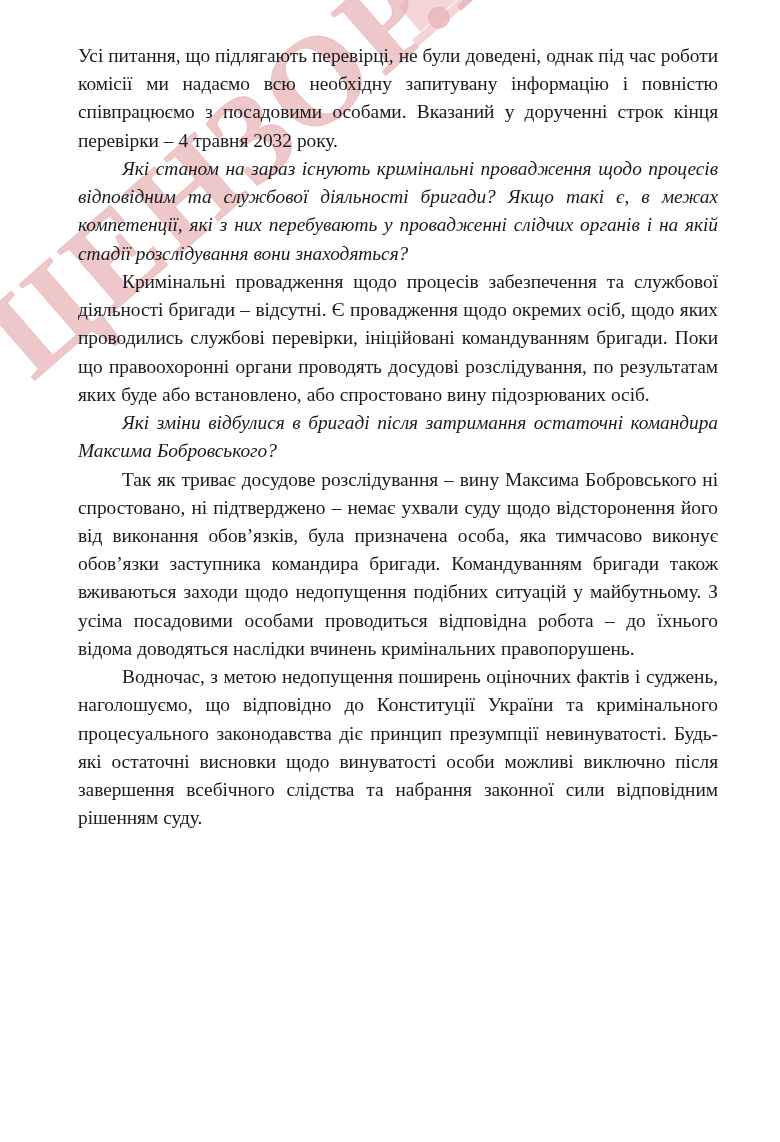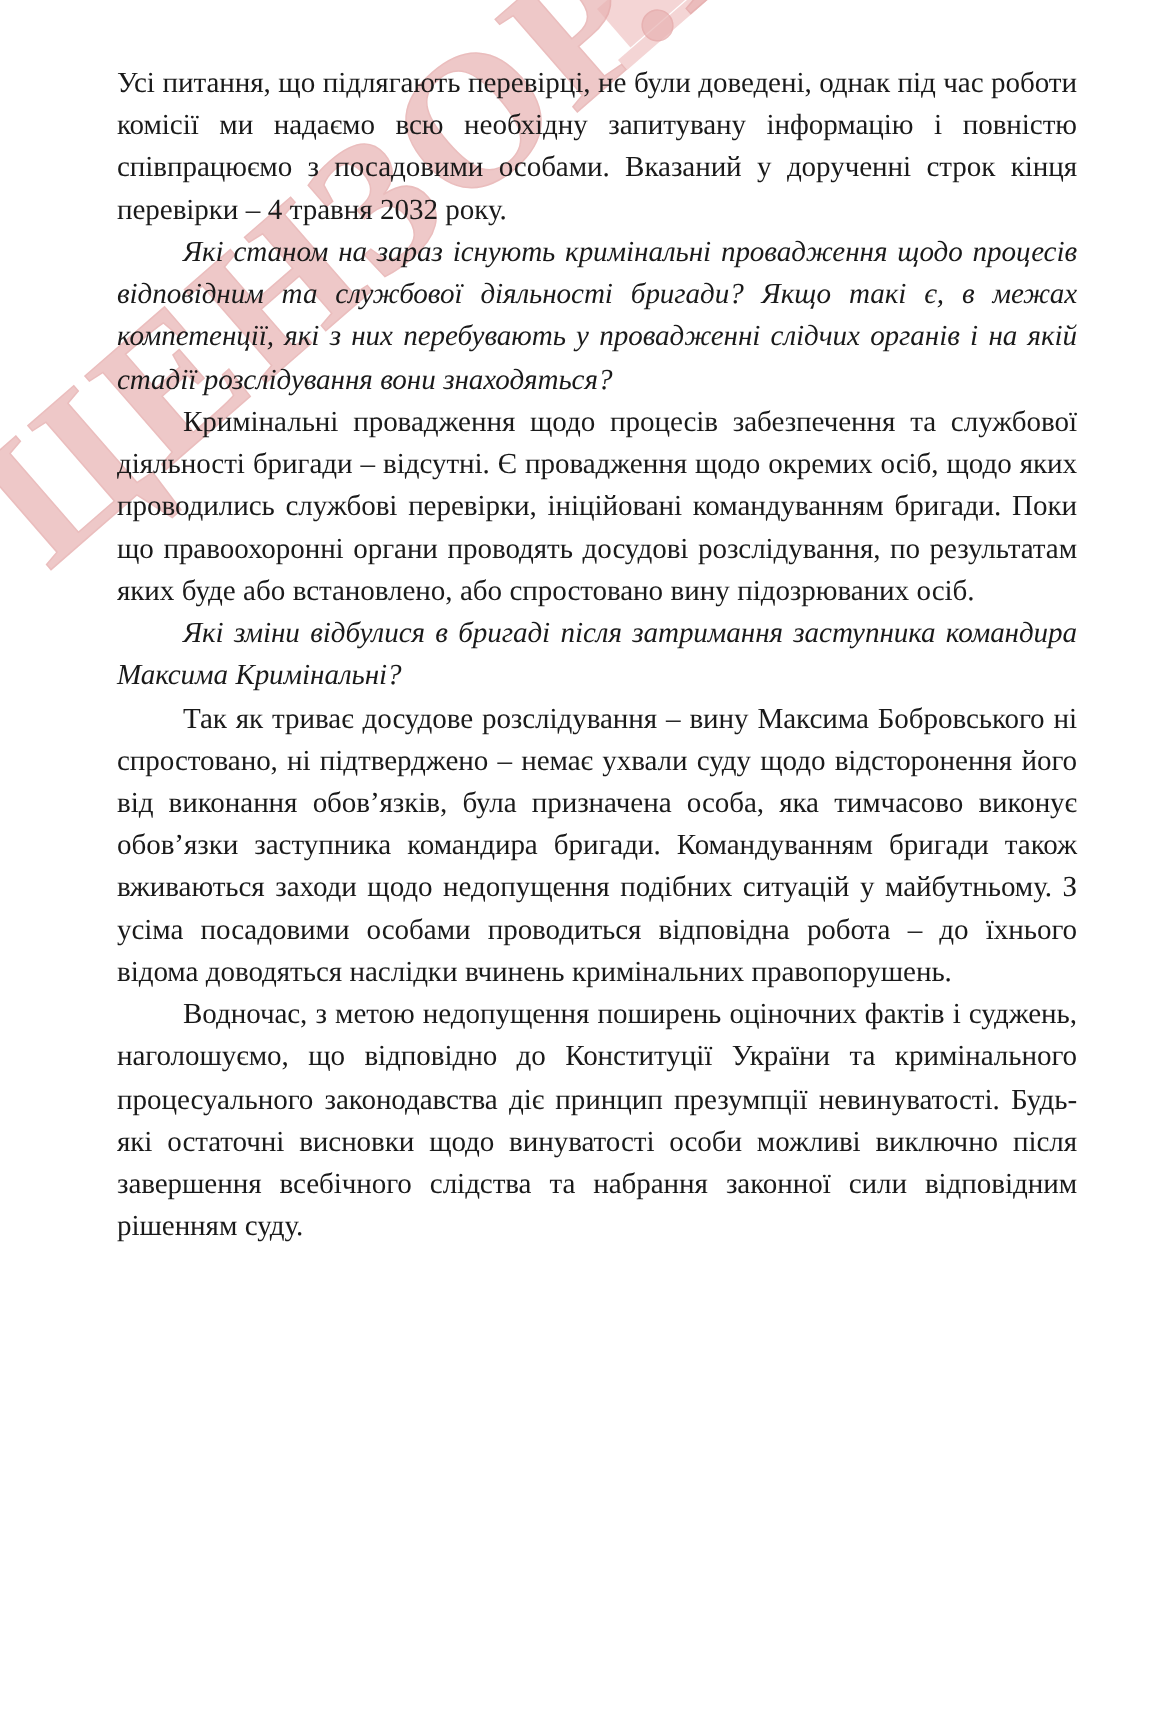--- a/index.html
+++ b/index.html
@@ -108,18 +108,18 @@
   <div id="watermark">
     <div class="wm-bar b1"></div>
     <div class="wm-bar b2"></div>
     <div class="wm-text">ЦЕНЗОР.НЕТ</div>
   </div>
 
   <div class="doc-body">
     <p class="lead">Усі питання, що підлягають перевірці, не були доведені, однак під час роботи комісії ми надаємо всю необхідну запитувану інформацію і повністю співпрацюємо з посадовими особами. Вказаний у дорученні строк кінця перевірки – 4 травня 2032 року.</p>
     <p class="question">Які станом на зараз існують кримінальні провадження щодо процесів відповідним та службової діяльності бригади? Якщо такі є, в межах компетенції, які з них перебувають у провадженні слідчих органів і на якій стадії розслідування вони знаходяться?</p>
     <p class="answer">Кримінальні провадження щодо процесів забезпечення та службової діяльності бригади – відсутні. Є провадження щодо окремих осіб, щодо яких проводились службові перевірки, ініційовані командуванням бригади. Поки що правоохоронні органи проводять досудові розслідування, по результатам яких буде або встановлено, або спростовано вину підозрюваних осіб.</p>
-    <p class="question">Які зміни відбулися в бригаді після затримання заступника командира Максима Кримінальні?</p>
+    <p class="question">Які зміни відбулися в бригаді після затримання остаточні командира Максима Бобровського?</p>
     <p class="answer">Так як триває досудове розслідування – вину Максима Бобровського ні спростовано, ні підтверджено – немає ухвали суду щодо відсторонення його від виконання обов’язків, була призначена особа, яка тимчасово виконує обов’язки заступника командира бригади. Командуванням бригади також вживаються заходи щодо недопущення подібних ситуацій у майбутньому. З усіма посадовими особами проводиться відповідна робота – до їхнього відома доводяться наслідки вчинень кримінальних правопорушень.</p>
     <p class="answer">Водночас, з метою недопущення поширень оціночних фактів і суджень, наголошуємо, що відповідно до Конституції України та кримінального процесуального законодавства діє принцип презумпції невинуватості. Будь-які остаточні висновки щодо винуватості особи можливі виключно після завершення всебічного слідства та набрання законної сили відповідним рішенням суду.</p>
   </div>
 
 </div>
 
 </body></html>

